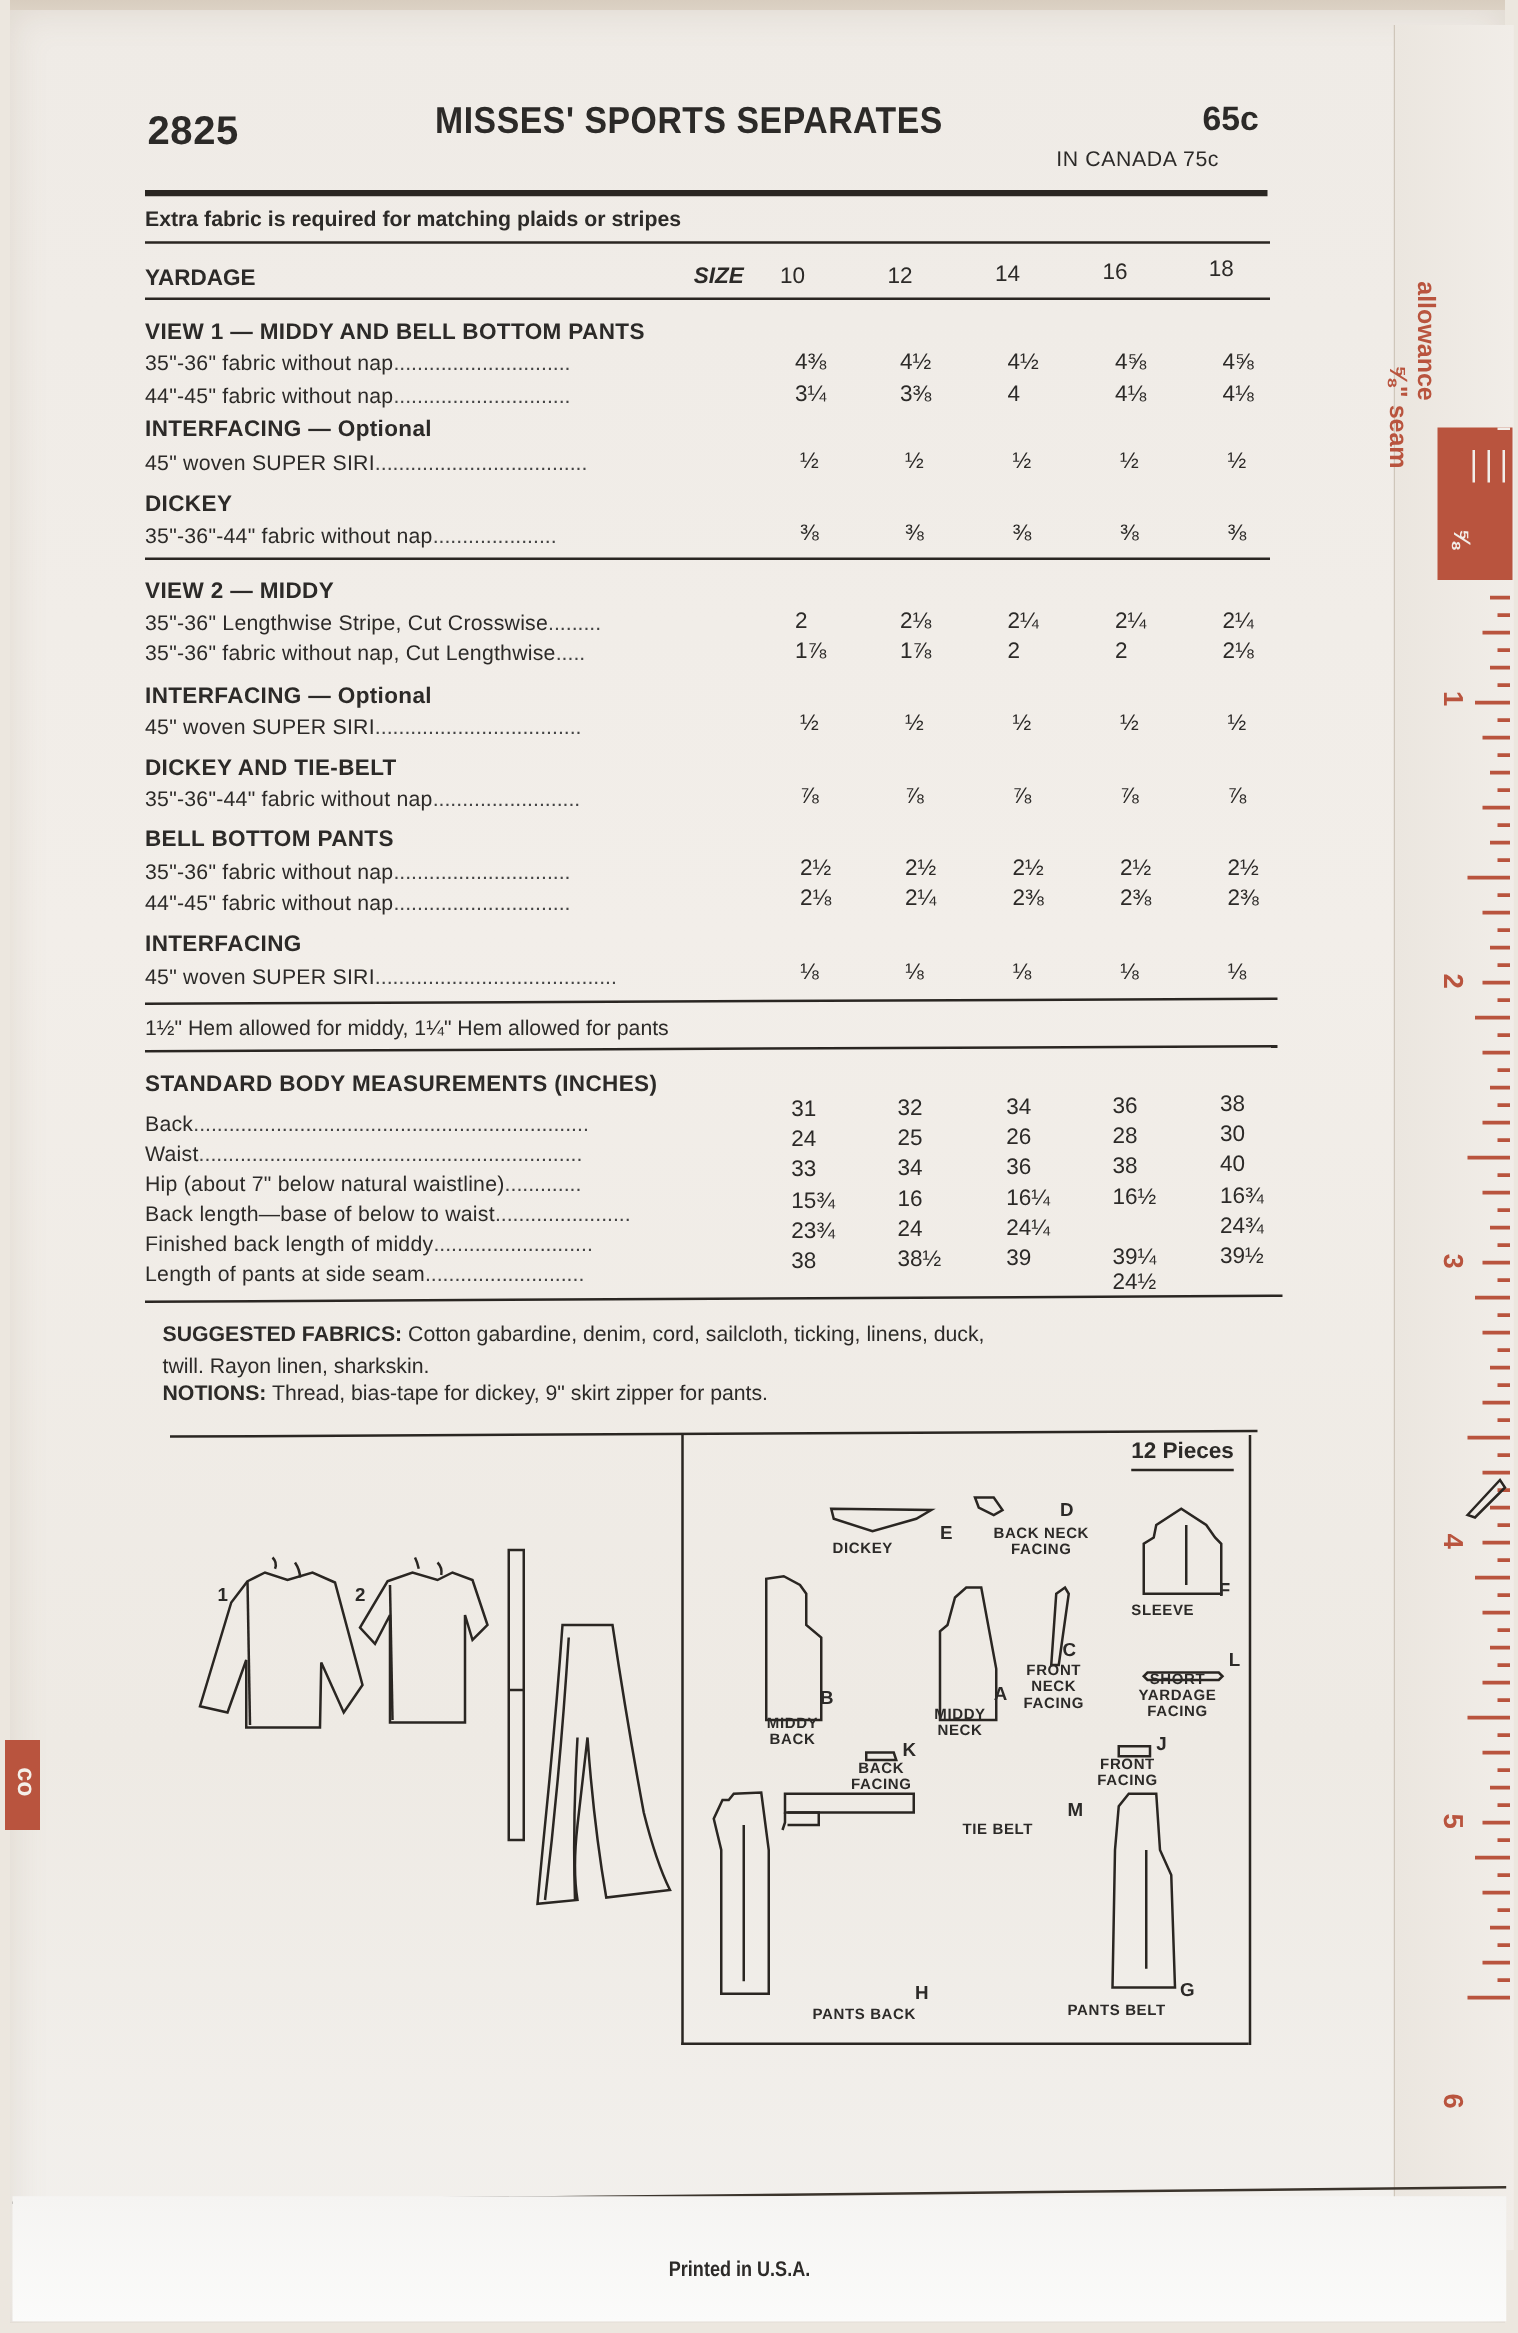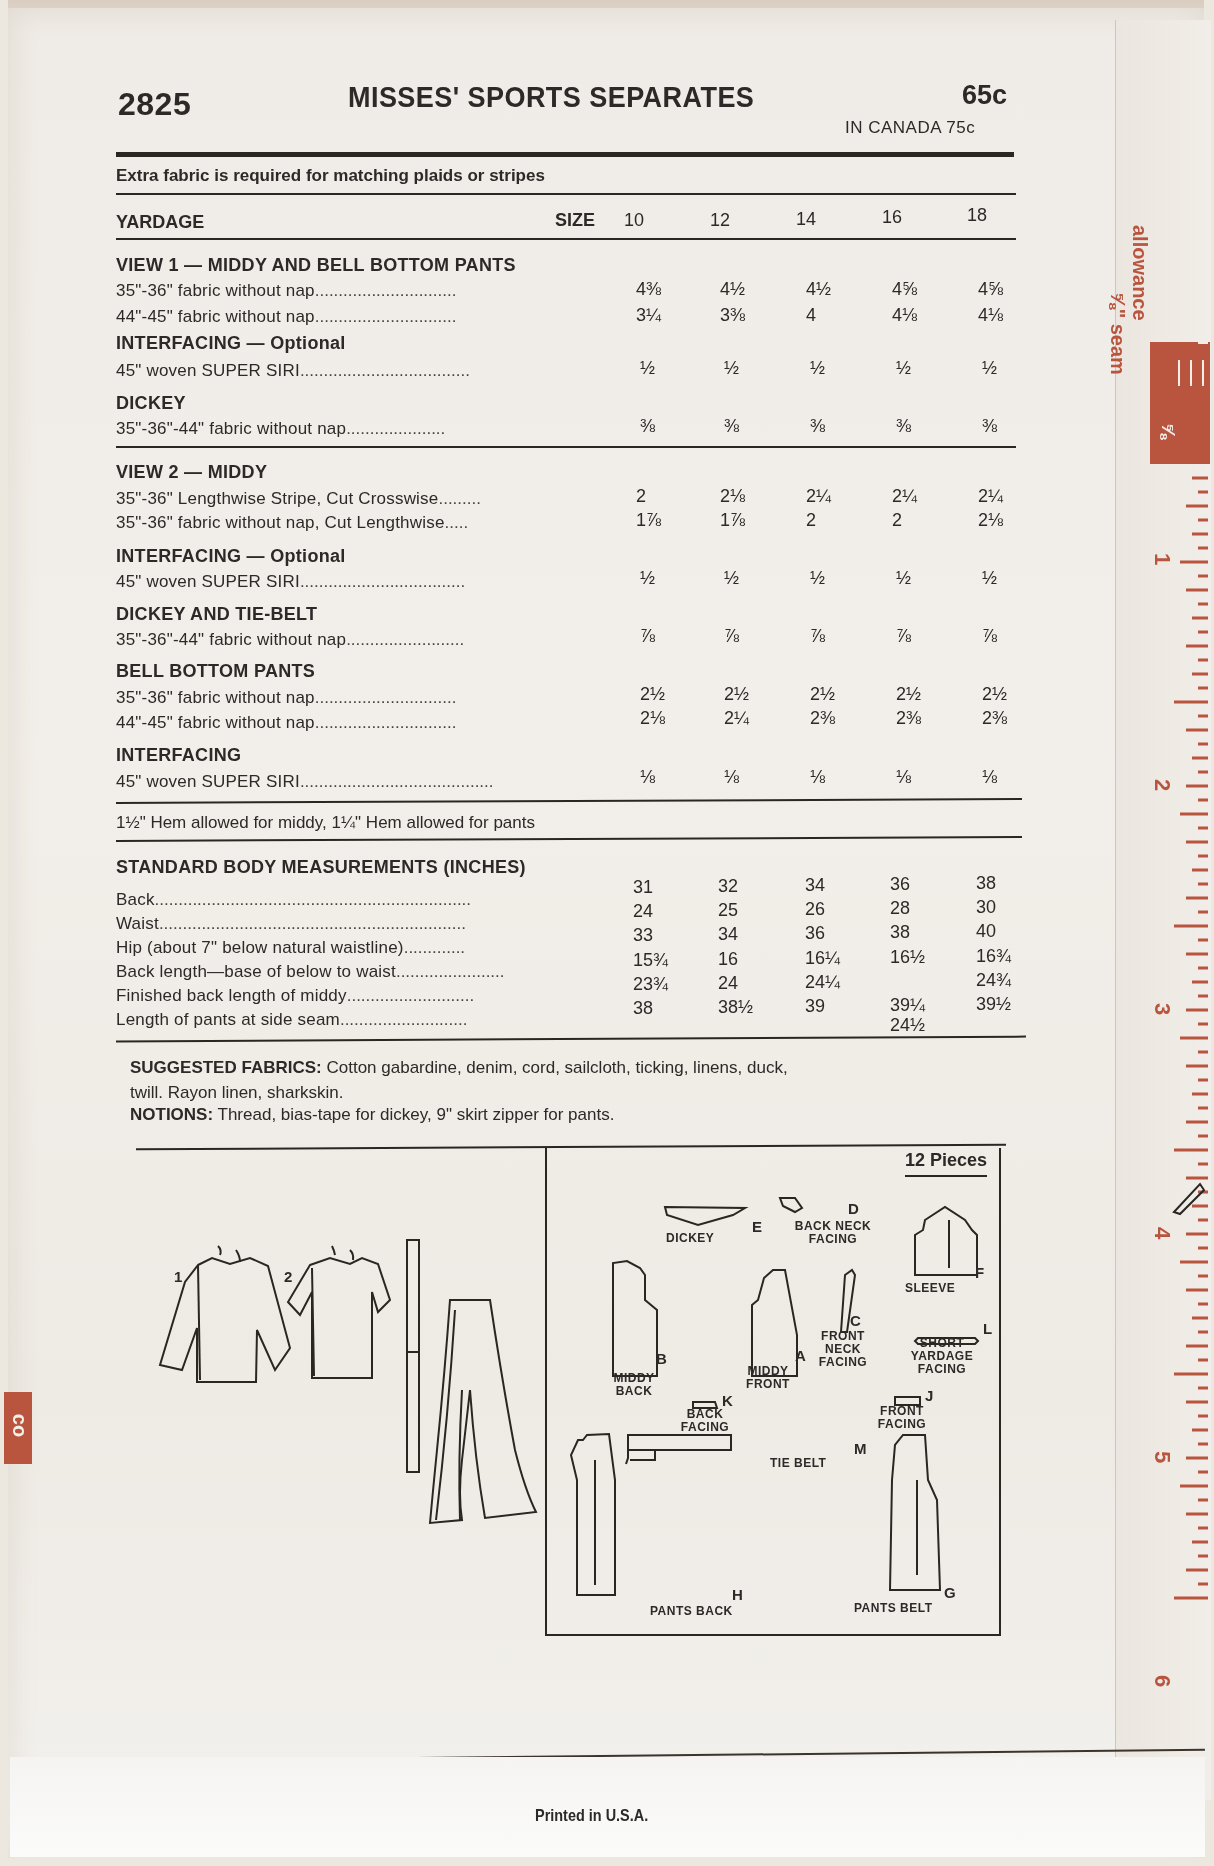--- a/index.html
+++ b/index.html
@@ -66,21 +66,21 @@
 <div class="abs hdr-num">2825</div>
 <div class="abs hdr-title">MISSES' SPORTS SEPARATES</div>
 <div class="abs hdr-price">65c</div>
 <div class="abs hdr-canada">IN CANADA 75c</div>
 <div class="rule" style="left:116px;top:152px;width:898px;height:5px;"></div>
 
 <div class="abs note" style="left:116px;top:166px;">Extra fabric is required for matching plaids or stripes</div>
 <div class="rule" style="left:116px;top:193px;width:900px;height:2px;"></div>
 
 <div class="abs yard-hdr" style="left:116px;top:212px;">YARDAGE</div>
-<div class="abs yard-hdr" style="left:555px;top:210px;">SIZE</div>
+<div class="abs yard-hdr" style="left:555px;top:210px;font-style:italic;">SIZE</div>
 <div>
   <span class="size-col" style="left:624px;top:210px;">10</span>
   <span class="size-col" style="left:710px;top:210px;">12</span>
   <span class="size-col" style="left:796px;top:209px;">14</span>
   <span class="size-col" style="left:882px;top:207px;">16</span>
   <span class="size-col" style="left:967px;top:205px;">18</span>
 </div>
 <div class="rule" style="left:116px;top:238px;width:900px;height:2px;"></div>
 
 <div class="sect-title" style="left:116px;top:255px;">VIEW 1 — MIDDY AND BELL BOTTOM PANTS</div>
@@ -320,21 +320,21 @@
   <div class="piece-letter" style="left:848px;top:1200px;">D</div>
   <div class="piece-lbl" style="left:778px;top:1220px;width:110px;">BACK NECK FACING</div>
 
   <div class="piece-lbl" style="left:905px;top:1282px;">SLEEVE</div>
   <div class="piece-letter" style="left:975px;top:1264px;">F</div>
 
   <div class="piece-letter" style="left:656px;top:1350px;">B</div>
   <div class="piece-lbl" style="left:604px;top:1372px;width:60px;">MIDDY BACK</div>
 
   <div class="piece-letter" style="left:795px;top:1347px;">A</div>
-  <div class="piece-lbl" style="left:738px;top:1365px;width:60px;">MIDDY FRONT</div>
+  <div class="piece-lbl" style="left:738px;top:1365px;width:60px;">MIDDY NECK</div>
 
   <div class="piece-letter" style="left:850px;top:1312px;">C</div>
   <div class="piece-lbl" style="left:812px;top:1330px;width:62px;">FRONT NECK FACING</div>
 
   <div class="piece-letter" style="left:983px;top:1320px;">L</div>
   <div class="piece-lbl" style="left:910px;top:1337px;width:64px;">SHORT YARDAGE FACING</div>
 
   <div class="piece-letter" style="left:722px;top:1392px;">K</div>
   <div class="piece-lbl" style="left:680px;top:1408px;width:50px;">BACK FACING</div>
 

